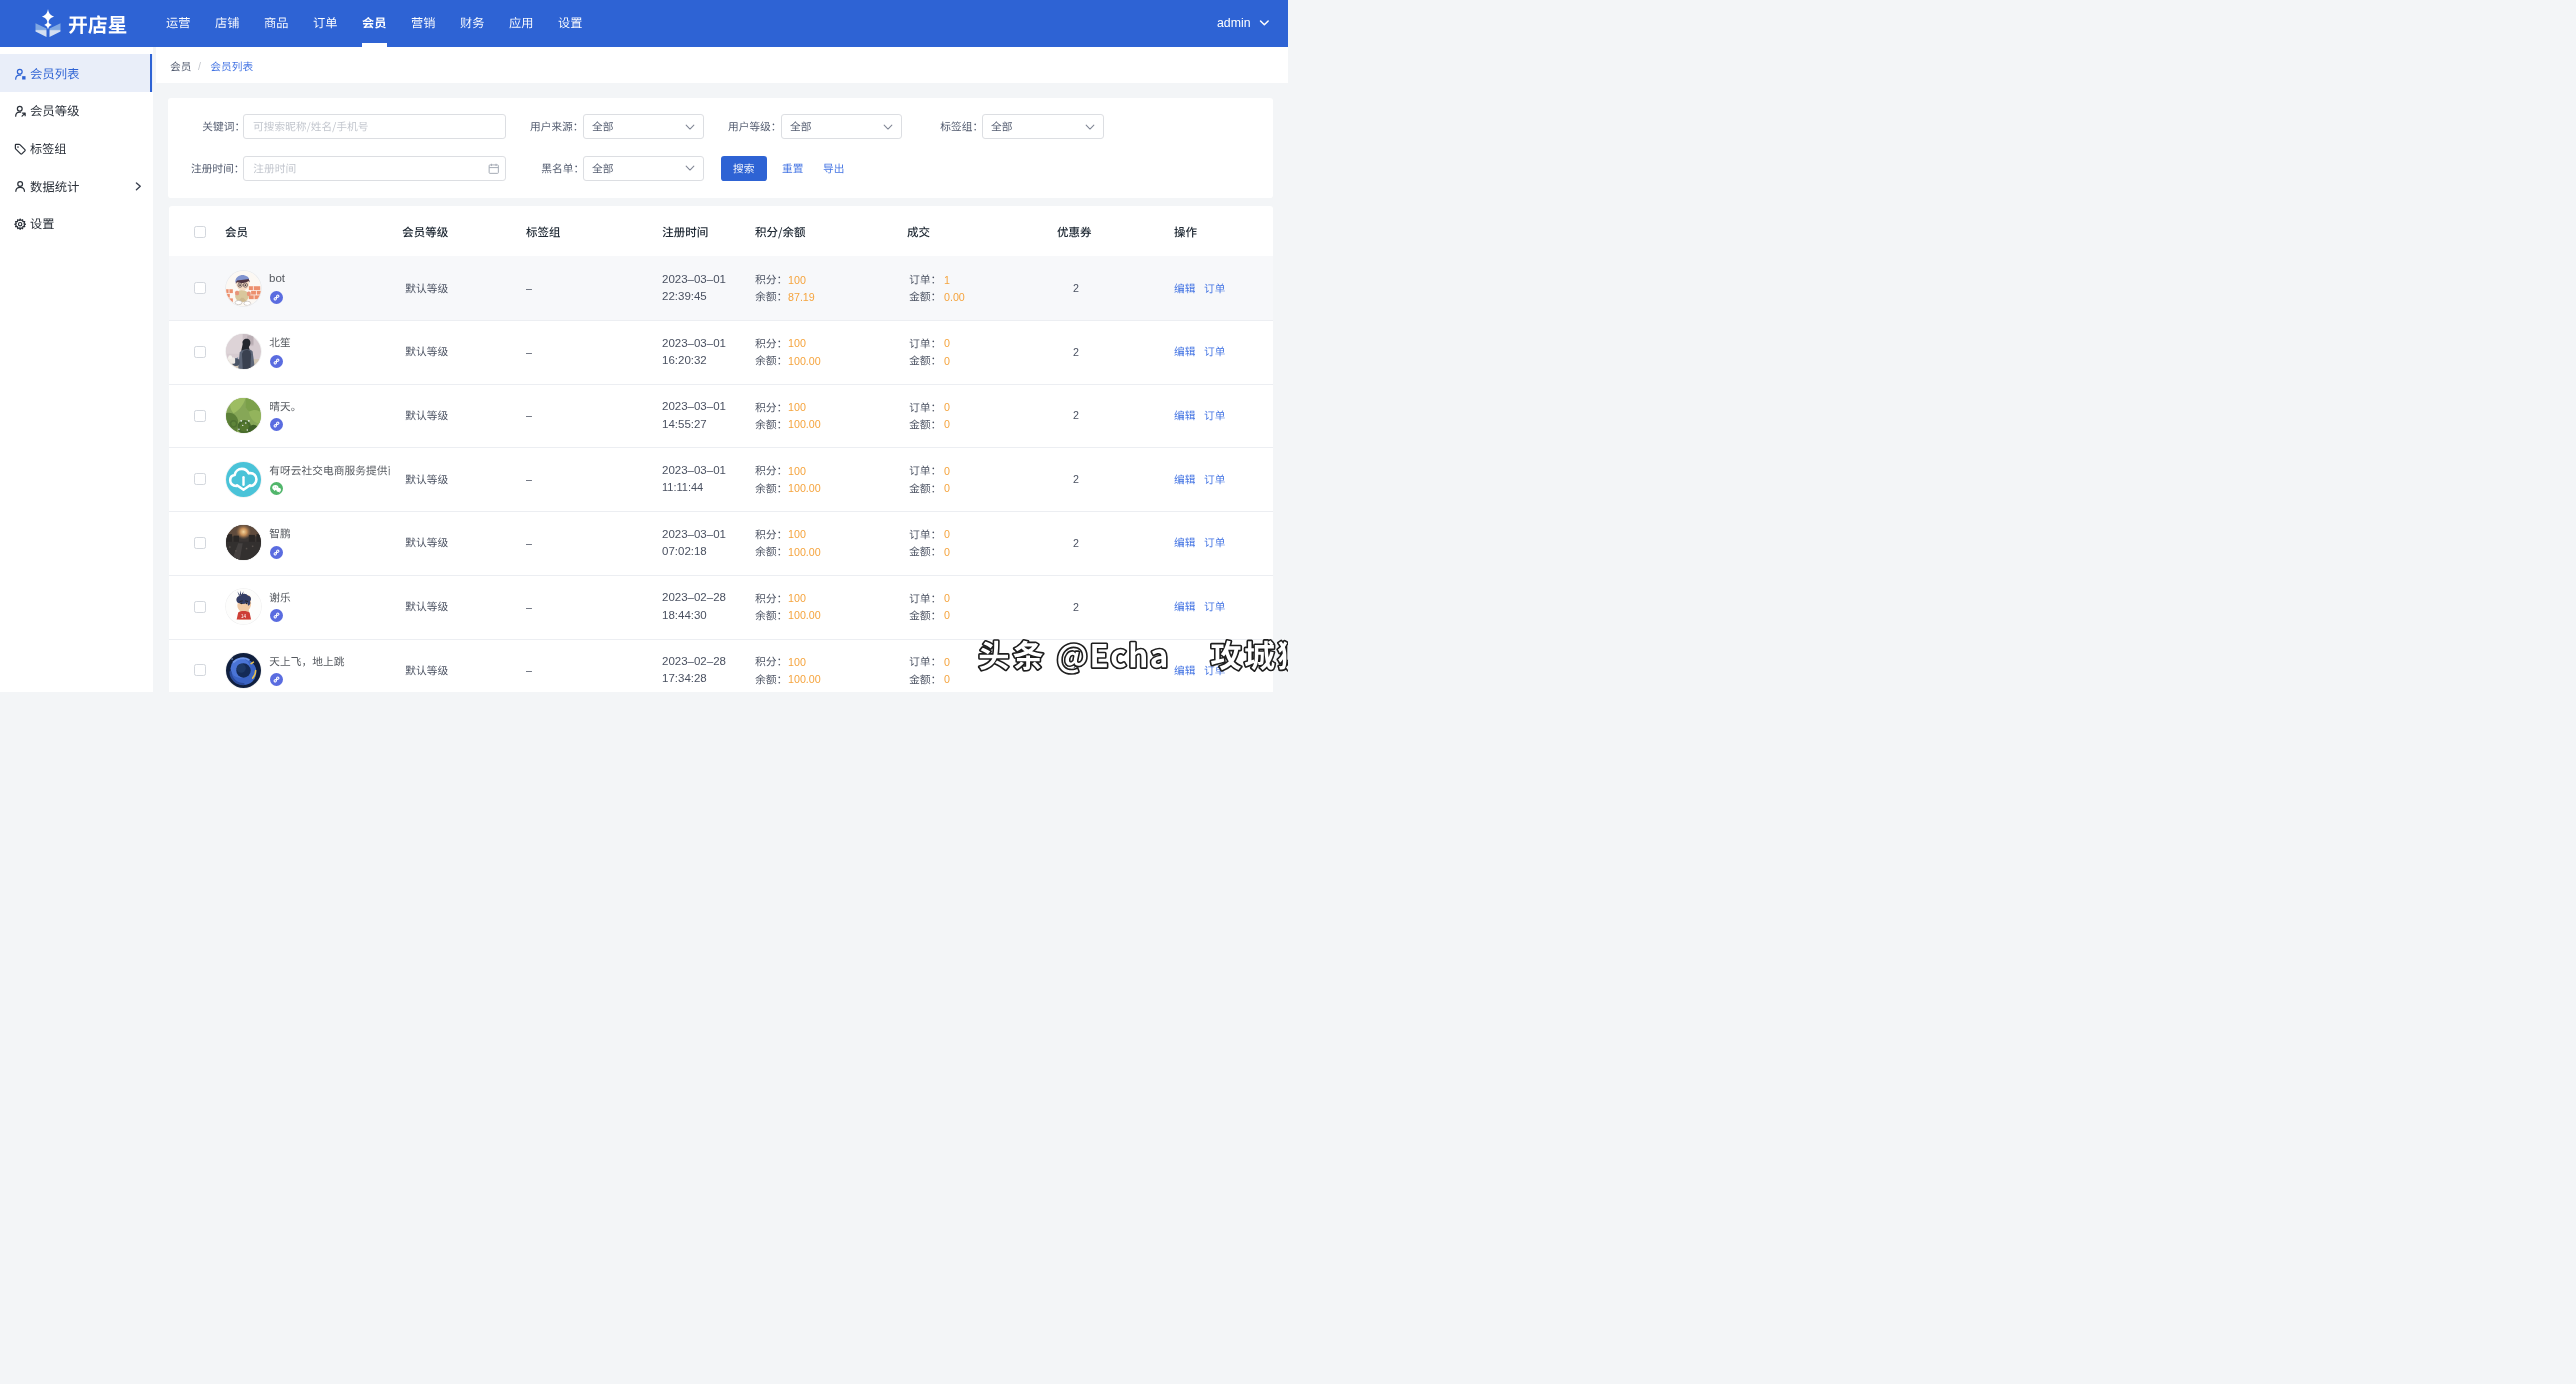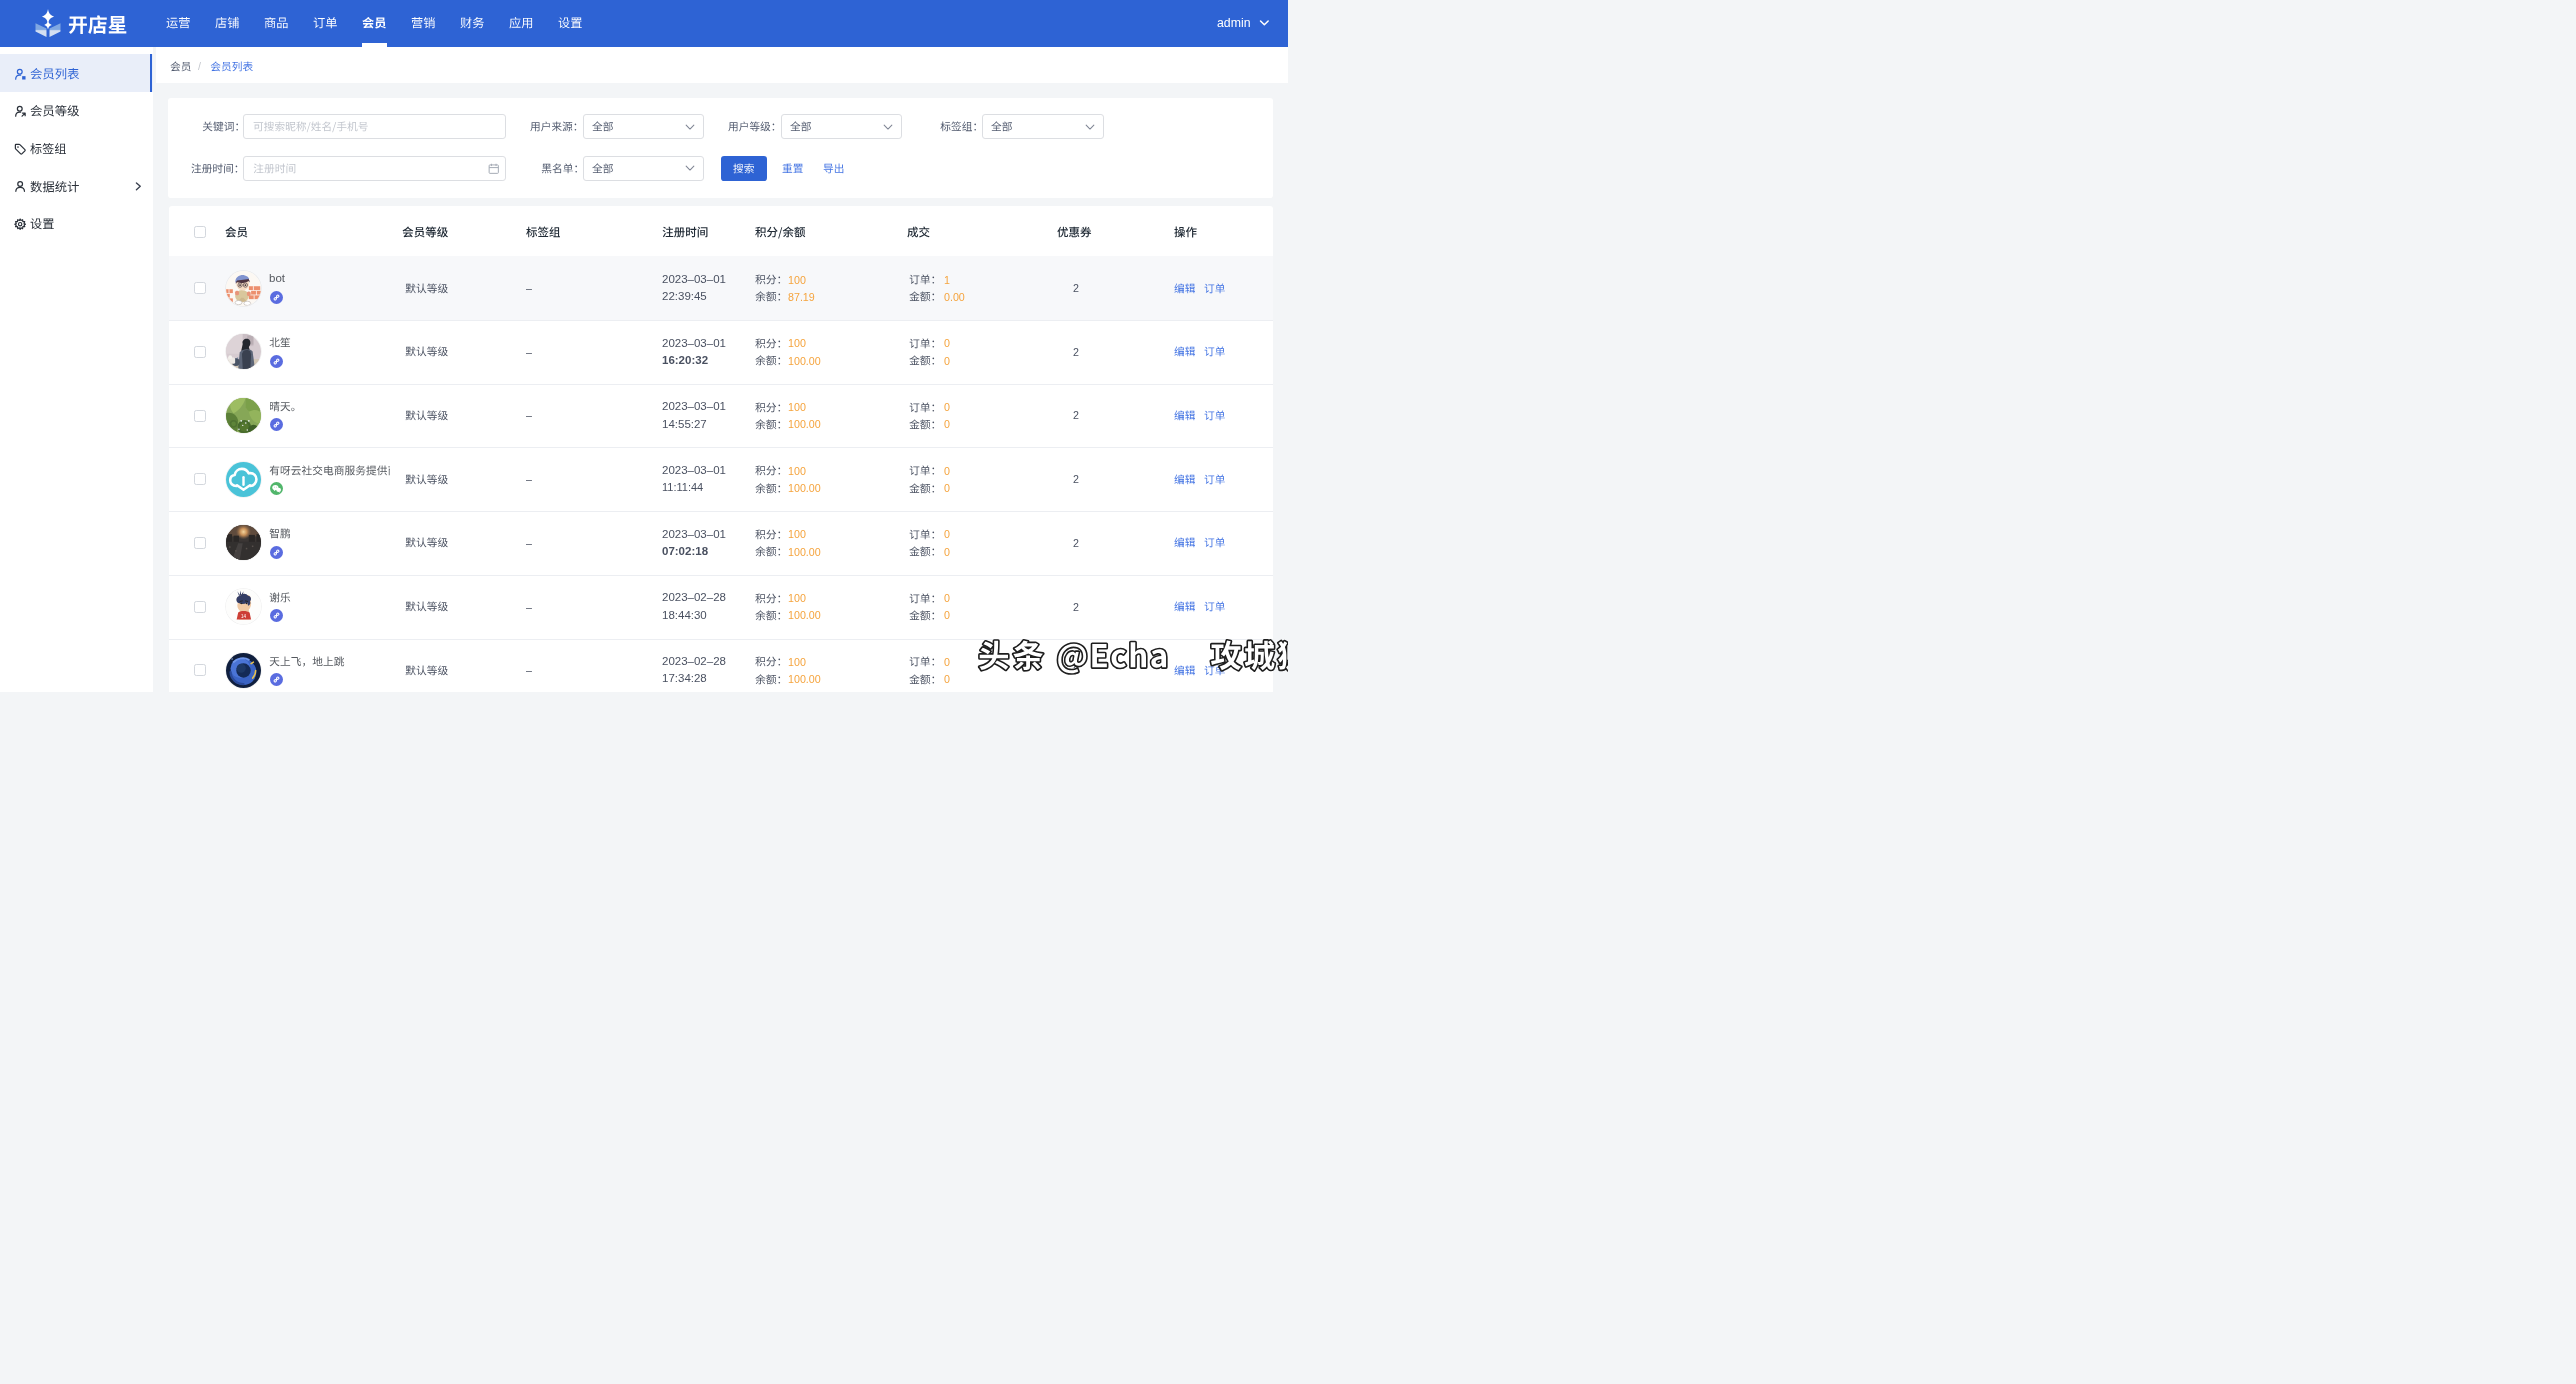--- a/index.html
+++ b/index.html
@@ -295,21 +295,21 @@
 <svg class="abs" style="left:270px;top:355px" width="13" height="13" viewBox="0 0 17 17">
     <g transform="rotate(-45 8.5 8.5)" fill="none" stroke="#fff" stroke-width="1.35">
       <path d="M8.5 8.5 C7.1 6.6 4.6 6.6 4.6 8.5 C4.6 10.4 7.1 10.4 8.5 8.5 C9.9 6.6 12.4 6.6 12.4 8.5 C12.4 10.4 9.9 10.4 8.5 8.5 Z"></path>
     </g>
   </svg>
 <svg style="position:absolute;left:405px;top:343px;overflow:hidden;" width="45" height="15.6" fill="#495060" viewBox="0 0 58 20.2969">
     <use href="#t36"></use>
   </svg>
 <div style="position:absolute;left:526px;top:347px;font-size:10.7px;line-height:1;font-weight:400;color:#495060;white-space:nowrap;transform:">–</div>
 <div style="position:absolute;left:662px;top:338px;font-size:11.5px;line-height:1;font-weight:400;color:#495060;white-space:nowrap;transform:">2023–03–01</div>
-<div style="position:absolute;left:662px;top:355px;font-size:11.5px;line-height:1;font-weight:700;color:#495060;white-space:nowrap;transform:">16:20:32</div>
+<div style="position:absolute;left:662px;top:355px;font-size:11.5px;line-height:1;font-weight:400;color:#495060;white-space:nowrap;transform:">16:20:32</div>
 <svg style="position:absolute;left:755px;top:335px;overflow:hidden;" width="34" height="15.6" fill="#495060" viewBox="0 0 44 20.2969">
     <use href="#t37"></use>
   </svg>
 <div style="position:absolute;left:788px;top:338px;font-size:10.7px;line-height:1;font-weight:400;color:#f5a43e;white-space:nowrap;transform:">100</div>
 <svg style="position:absolute;left:755px;top:352px;overflow:hidden;" width="34" height="15.6" fill="#495060" viewBox="0 0 44 20.2969">
     <use href="#t38"></use>
   </svg>
 <div style="position:absolute;left:788px;top:356px;font-size:10.7px;line-height:1;font-weight:400;color:#f5a43e;white-space:nowrap;transform:">100.00</div>
 <svg style="position:absolute;left:909px;top:335px;overflow:hidden;" width="34" height="15.6" fill="#495060" viewBox="0 0 44 20.2969">
     <use href="#t39"></use>
@@ -471,21 +471,21 @@
 <svg class="abs" style="left:270px;top:546px" width="13" height="13" viewBox="0 0 17 17">
     <g transform="rotate(-45 8.5 8.5)" fill="none" stroke="#fff" stroke-width="1.35">
       <path d="M8.5 8.5 C7.1 6.6 4.6 6.6 4.6 8.5 C4.6 10.4 7.1 10.4 8.5 8.5 C9.9 6.6 12.4 6.6 12.4 8.5 C12.4 10.4 9.9 10.4 8.5 8.5 Z"></path>
     </g>
   </svg>
 <svg style="position:absolute;left:405px;top:534px;overflow:hidden;" width="45" height="15.6" fill="#495060" viewBox="0 0 58 20.2969">
     <use href="#t36"></use>
   </svg>
 <div style="position:absolute;left:526px;top:538px;font-size:10.7px;line-height:1;font-weight:400;color:#495060;white-space:nowrap;transform:">–</div>
 <div style="position:absolute;left:662px;top:529px;font-size:11.5px;line-height:1;font-weight:400;color:#495060;white-space:nowrap;transform:">2023–03–01</div>
-<div style="position:absolute;left:662px;top:546px;font-size:11.5px;line-height:1;font-weight:700;color:#495060;white-space:nowrap;transform:">07:02:18</div>
+<div style="position:absolute;left:662px;top:546px;font-size:11.5px;line-height:1;font-weight:400;color:#495060;white-space:nowrap;transform:">07:02:18</div>
 <svg style="position:absolute;left:755px;top:526px;overflow:hidden;" width="34" height="15.6" fill="#495060" viewBox="0 0 44 20.2969">
     <use href="#t37"></use>
   </svg>
 <div style="position:absolute;left:788px;top:529px;font-size:10.7px;line-height:1;font-weight:400;color:#f5a43e;white-space:nowrap;transform:">100</div>
 <svg style="position:absolute;left:755px;top:543px;overflow:hidden;" width="34" height="15.6" fill="#495060" viewBox="0 0 44 20.2969">
     <use href="#t38"></use>
   </svg>
 <div style="position:absolute;left:788px;top:547px;font-size:10.7px;line-height:1;font-weight:400;color:#f5a43e;white-space:nowrap;transform:">100.00</div>
 <svg style="position:absolute;left:909px;top:526px;overflow:hidden;" width="34" height="15.6" fill="#495060" viewBox="0 0 44 20.2969">
     <use href="#t39"></use>

